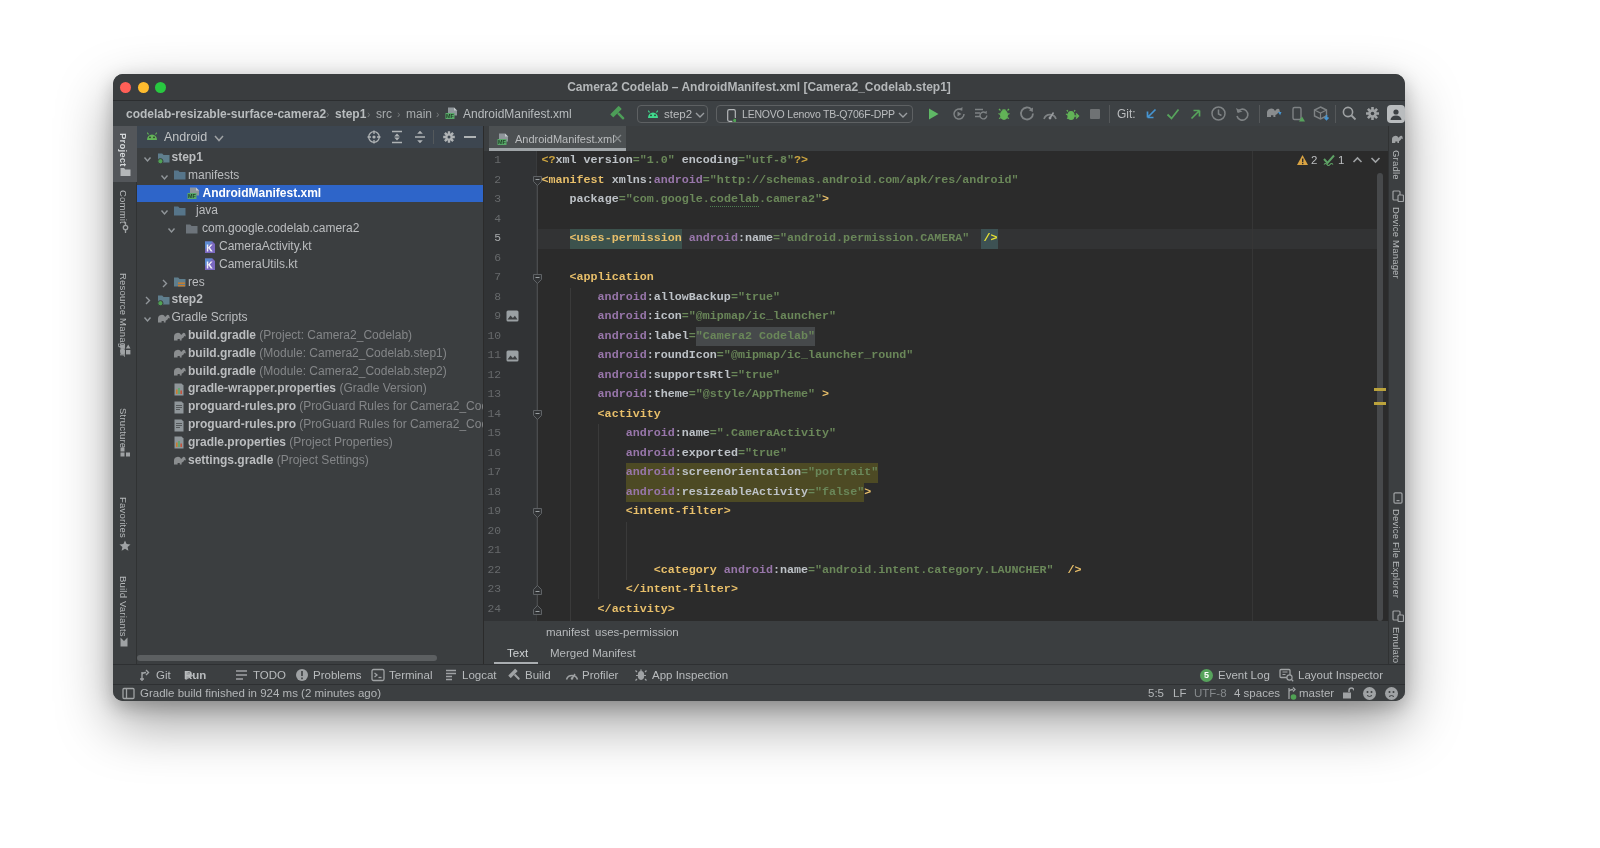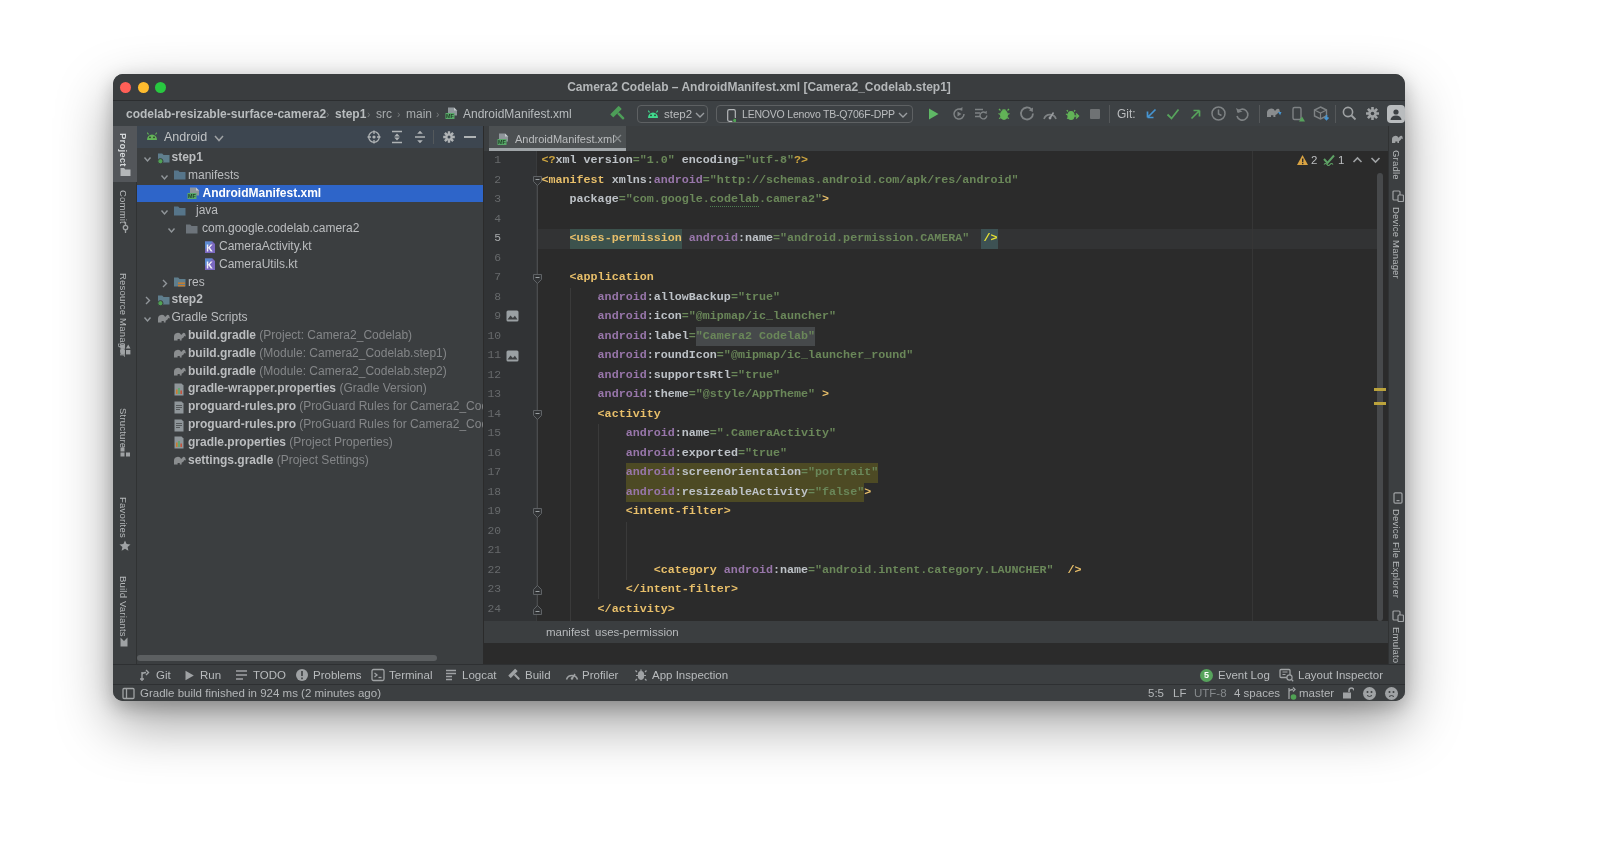--- a/index.html
+++ b/index.html
@@ -559,20 +559,25 @@
           </svg>
         <svg class="abs" style="left:886px;top:5px;" width="11" height="8">
             <path d="M1.5 2 L5.5 6 L9.5 2" stroke="#9fa2a4" stroke-width="1.6" fill="none"></path>
           </svg>
       </div>
       <div id="bcrumbs">
         <span class="abs" style="left:62px;">manifest</span>
         <span class="abs" style="left:113px;color:#797d7f;font-size:10px;">›</span>
         <span class="abs" style="left:111px;">uses-permission</span>
       </div>
+      <div id="tabs2">
+        <span class="abs" style="left:23px;color:#cfd2d4;">Text</span>
+        <div class="abs" style="left:10px;top:19px;width:44px;height:3px;background:#a9adb0;"></div>
+        <span class="abs" style="left:66px;">Merged Manifest</span>
+      </div>
     </div>
     <div id="stripeR">
       <svg class="abs" style="left:2px;top:7px;" width="13" height="11">
           <path d="M1 10 V6.5 A3.5 3.5 0 0 1 7.6 4.7 L8.9 3.2 A1.5 1.5 0 0 1 11.5 4.2 Q12 5 11.7 6 L10.6 5.6 Q9.9 7.5 8 8.2 L8 10 H6.4 V8.6 H4.3 L4.3 10 Z" fill="#9fa2a4"></path>
         </svg>
       <div class="vlabel" style="left:2px;top:24px;">Gradle</div>
       <svg class="abs" style="left:3px;top:64px;" width="12" height="12">
           <rect x="1" y="1" width="7" height="9" rx="1" fill="none" stroke="#9fa2a4" stroke-width="1.2"></rect>
           <rect x="6" y="5" width="5.5" height="6.5" rx="1" fill="#3c3f41" stroke="#9fa2a4" stroke-width="1.2"></rect>
         </svg>
@@ -591,21 +596,21 @@
   </div>
   <div id="toolbar">
     <svg class="abs" style="left:26px;top:4px;" width="13" height="13">
         <path d="M3 12 V3 M3 6 C3 4 5 3.5 7 3.5 M7 1 l2.5 2.5 L7 6" stroke="#9fa2a4" stroke-width="1.4" fill="none"></path>
         <path d="M1 10 h4" stroke="#9fa2a4" stroke-width="1.4"></path>
       </svg>
     <span class="titem" style="left:43px;">Git</span>
     <svg class="abs" style="left:71px;top:5px;" width="11" height="11">
         <path d="M1.5 0.8 L9.8 5.5 L1.5 10.2 Z" fill="#9fa2a4"></path>
       </svg>
-    <span class="titem" style="left:87px;">Run</span>
+    <span class="titem" style="left:71px;font-weight:bold;">Run</span>
     <svg class="abs" style="left:122px;top:4px;" width="13" height="12">
         <g stroke="#9fa2a4" stroke-width="1.5">
           <path d="M1 2 h11"></path>
           <path d="M1 6 h11"></path>
           <path d="M1 10 h7"></path>
         </g>
       </svg>
     <span class="titem" style="left:140px;">TODO</span>
     <svg class="abs" style="left:182px;top:3px;" width="14" height="14">
         <circle cx="7" cy="7" r="6" fill="#9fa2a4"></circle>

